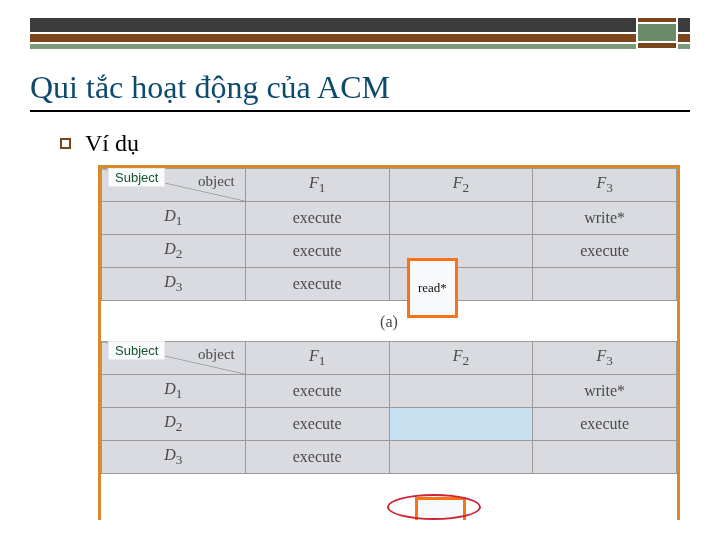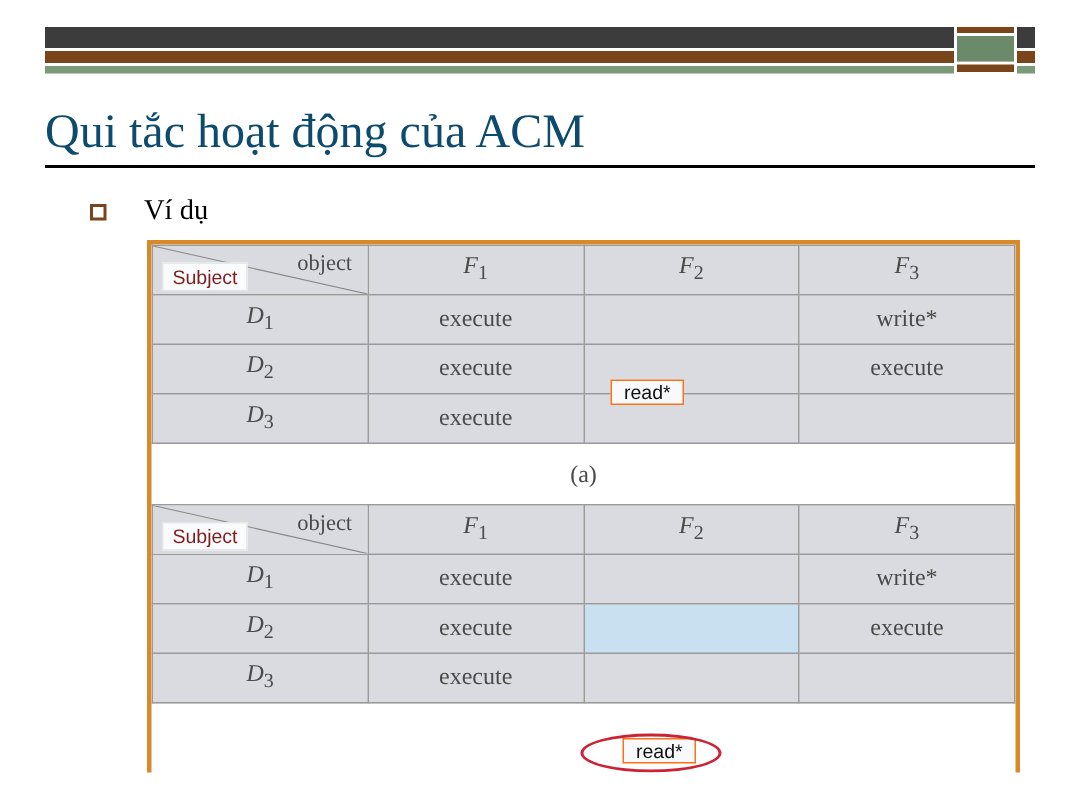--- a/index.html
+++ b/index.html
@@ -43,22 +43,21 @@
     color: #0c4a6e;
   }
   .hr {
     margin: 0 30px;
     border-bottom: 2px solid #000;
   }
   .bullet-row {
     display: flex;
     align-items: center;
     margin: 18px 0 8px 60px;
-    font-size: 19px;
-    gap: 11px;
+    font-size: 24px;
   }
   .bullet-sq {
     width: 11px;
     height: 11px;
     border: 2px solid #7a451a;
     margin-right: 14px;
     box-sizing: border-box;
   }
   .acm-frame {
     margin: 6px 40px 0 98px;
@@ -95,42 +94,42 @@
     top: 0; left: 0;
     width: 100%; height: 100%;
   }
   .diag-cell .obj {
     position: absolute;
     top: 4px; right: 10px;
     font-size: 15px;
   }
   .diag-cell .subj-overlay {
     position: absolute;
-    left: 6px; bottom: 2px;
+    left: 6px; bottom: 14px;
     background: #fafbfd;
     padding: 1px 6px;
     font-family: Arial, sans-serif;
     font-size: 13px;
-    color: #7f1d1d;
+    color: #14532d;
     border: 1px solid #e8e8e8;
   }
   .sub-label {
     text-align: center;
     margin: 12px 0 10px 0;
     font-size: 16px;
     color: #4a4a4a;
   }
   .overlay-box {
     position: absolute;
     background: #f7f9fb;
-    font-family: Liberation Sans, sans-serif;
+    font-family: Liberation Serif, serif;
     font-size: 13px;
     color: #111;
-    padding: 0 8px;
-    border: 1px solid #f97316;
+    padding: 19px 8px;
+    border: 3px solid #f97316;
   }
   .circ {
     position: absolute;
     border: 2px solid #c23;
     border-radius: 50%;
     width: 90px;
     height: 22px;
   }
   .ital { font-style: italic; font-family: "Times New Roman", serif; }
 </style>

